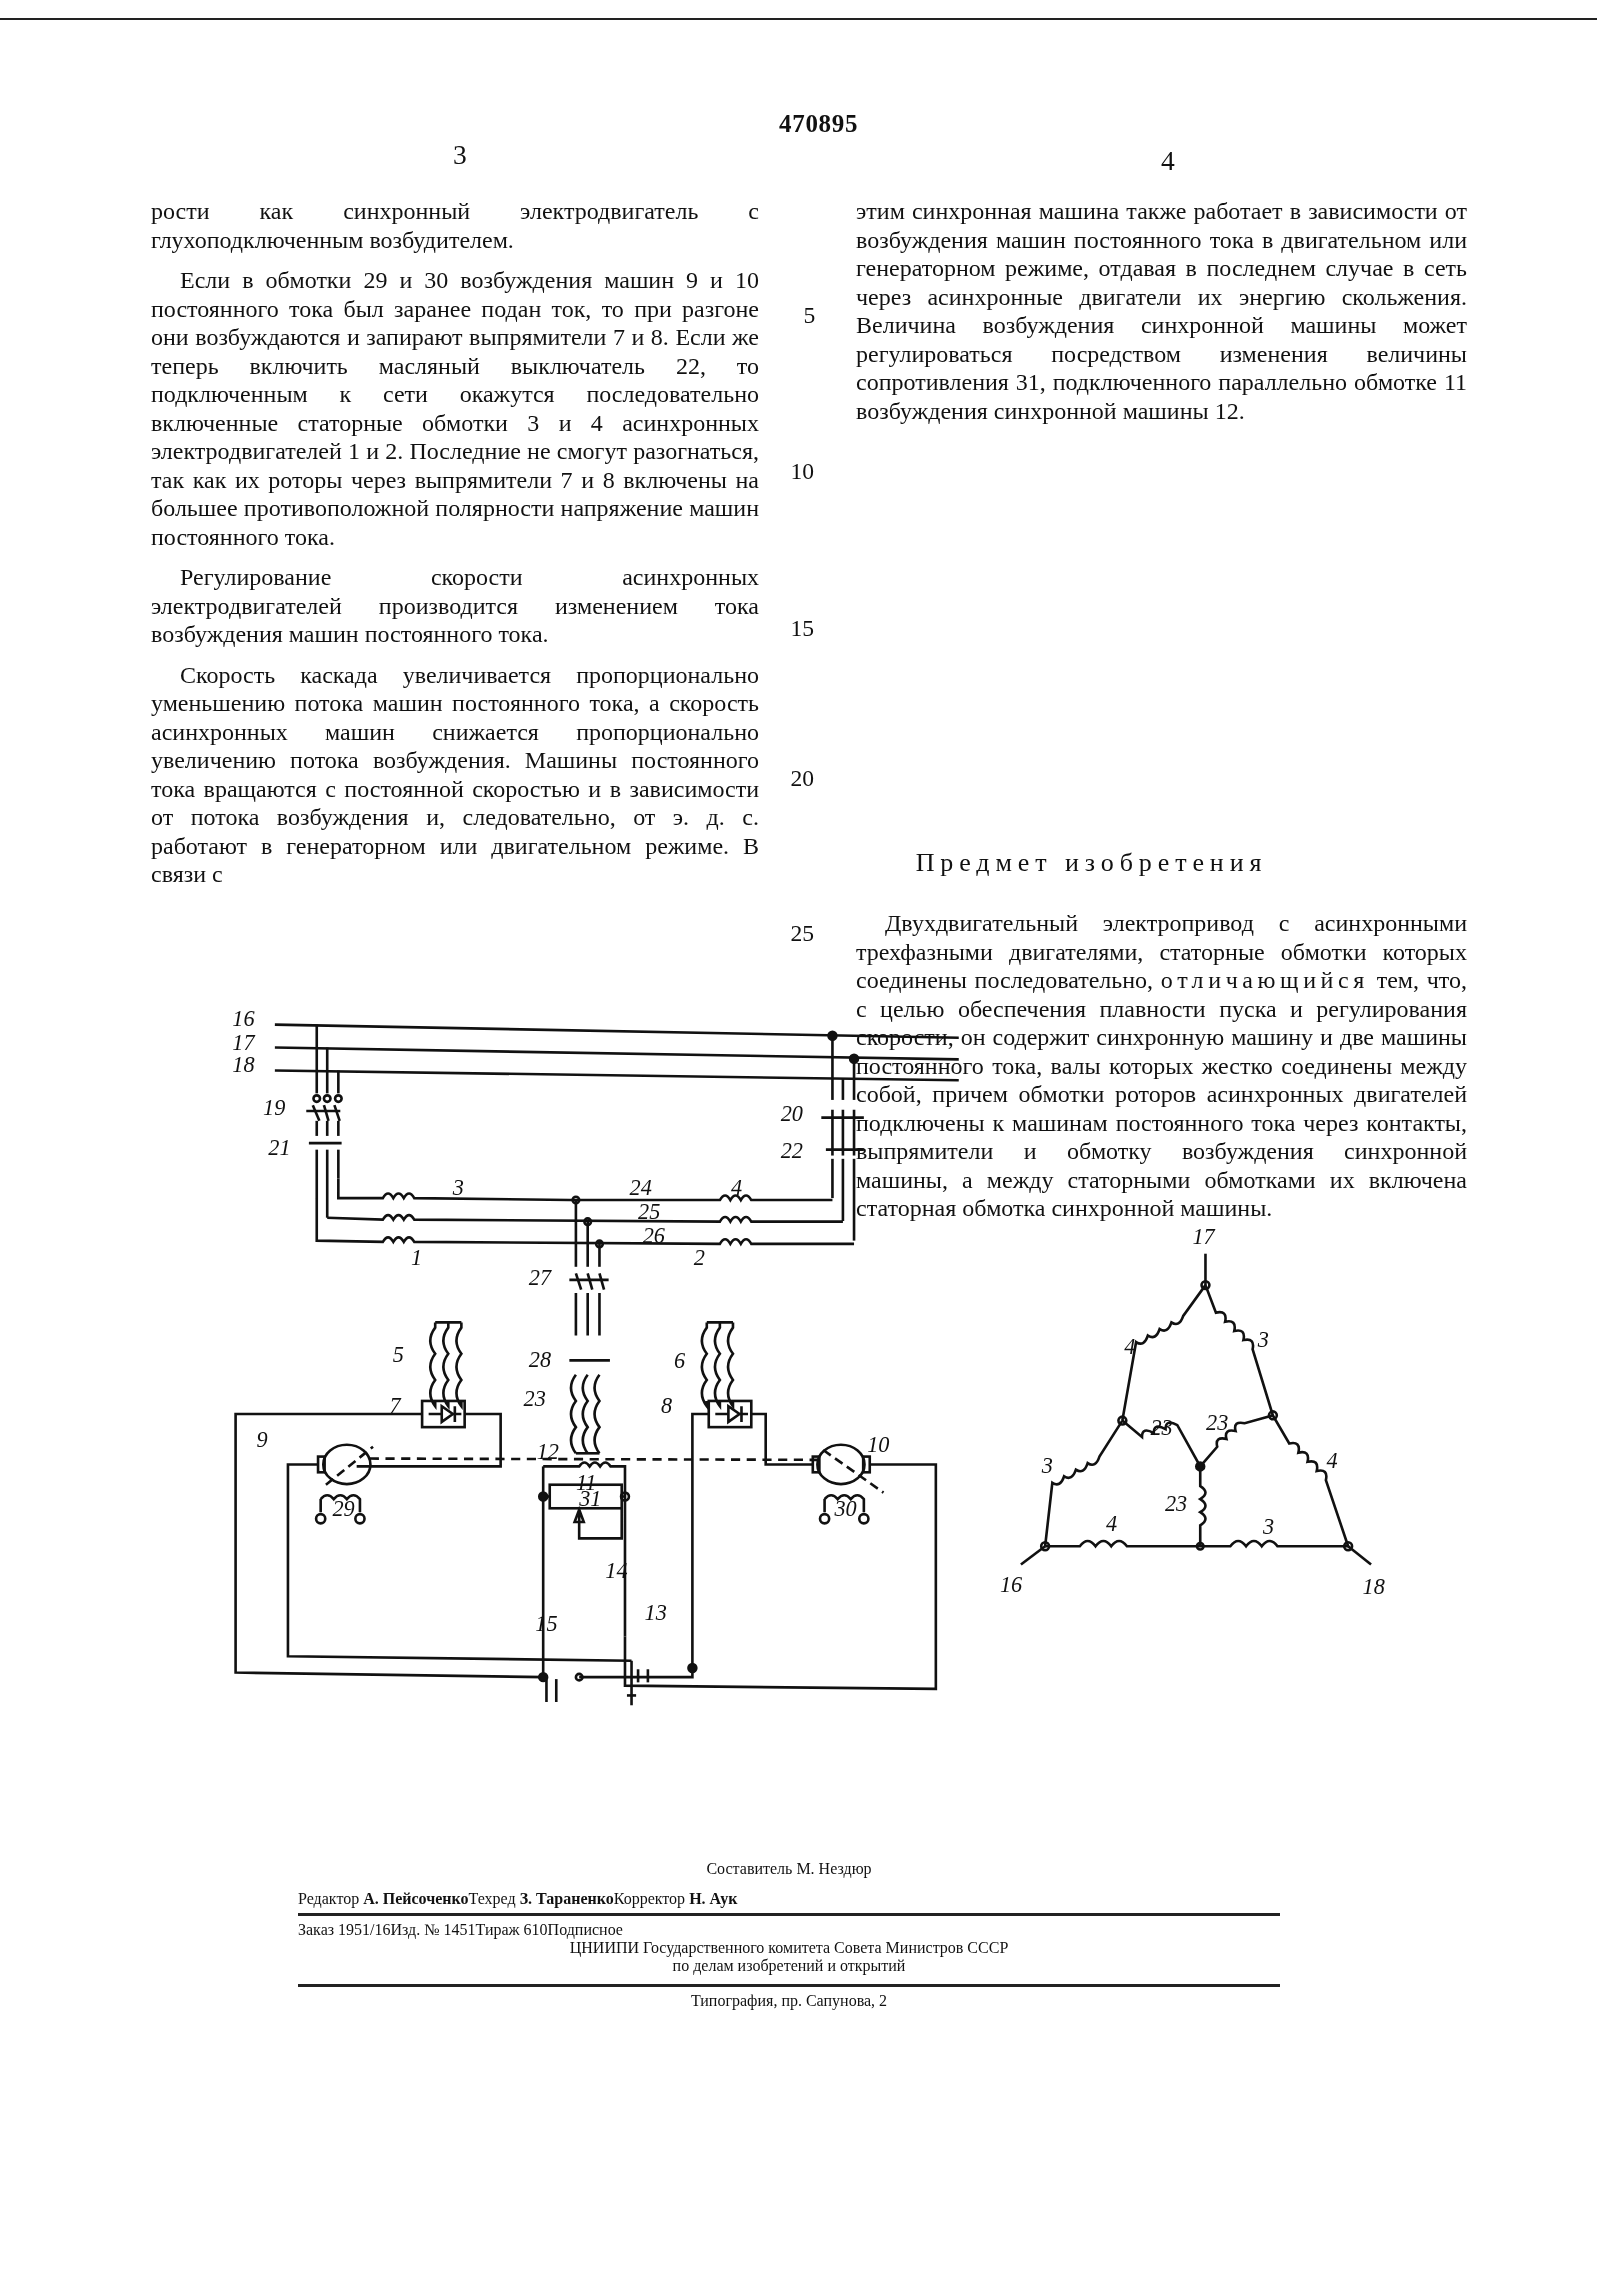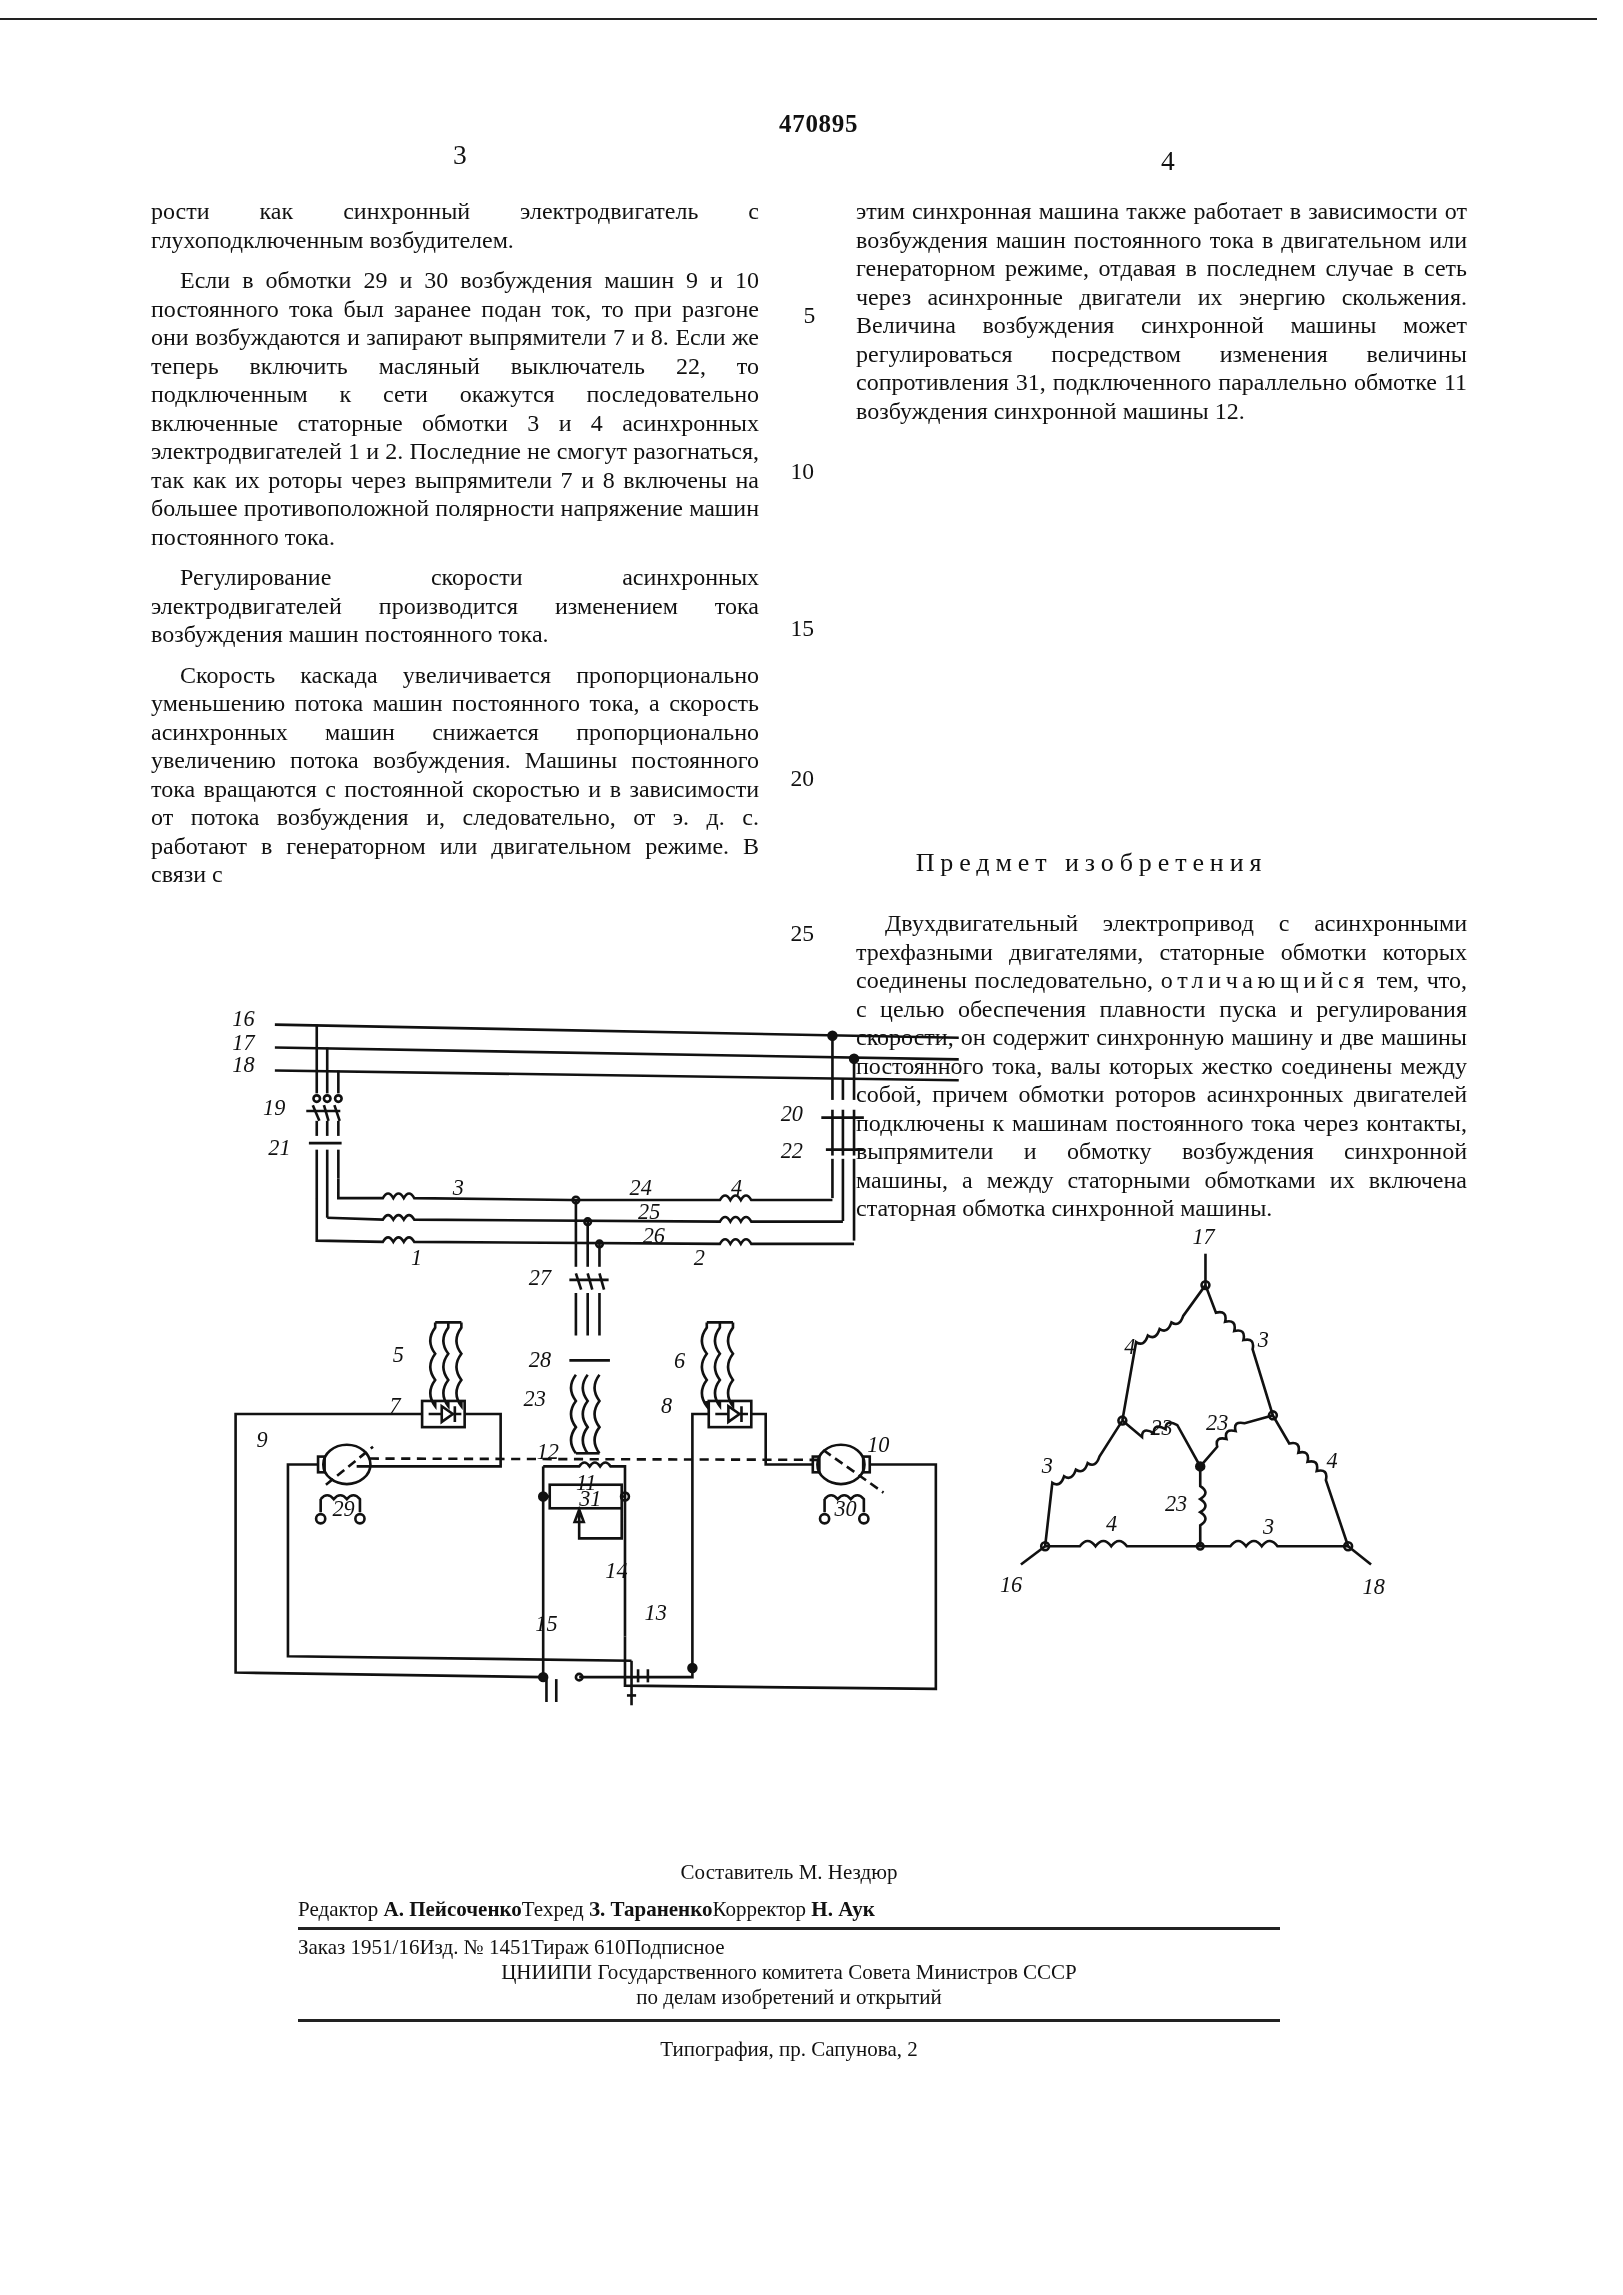--- a/index.html
+++ b/index.html
@@ -11,21 +11,21 @@
   .col{position:absolute;font-size:24px;line-height:28.5px;text-align:justify;}
   .col p{margin:12px;}
   .col p.ind{text-indent:29px;}
   .col p+p{margin-top:5.2px;}
   .linenums{position:absolute;left:784px;font-size:23.6px;}
   .linenums span{position:absolute;left:0;}
   .section-title{position:absolute;left:820px;top:848px;width:543px;text-align:center;
                  font-size:26px;letter-spacing:5.9px;}
   .spaced{letter-spacing:4.6px;}
   .diagram{position:absolute;left:0;top:982px;}
-  .footer{position:absolute;left:298px;width:982px;font-size:21px;}
+  .footer{position:absolute;left:298px;width:982px;font-size:16px;}
   .footer .row{display:flex;justify-content:flex-start;}
   .footer .center{text-align:center;}
   .footer b{font-weight:bold;}
   .rule{height:2.6px;background:#222;margin:5.2px 0;}
 </style>
 </head>
 <body>
 
 <div class="topline"></div>
 
@@ -267,15 +267,15 @@
   <div class="rule"></div>
   <div class="row">
     <span>Заказ 1951/16</span>
     <span>Изд. № 1451</span>
     <span>Тираж 610</span>
     <span>Подписное</span>
   </div>
   <div class="center">ЦНИИПИ Государственного комитета Совета Министров СССР</div>
   <div class="center">по делам изобретений и открытий</div>
   <div class="rule" style="margin-top:9.2px;"></div>
-  <div class="center" style="margin-top:15px;">Типография, пр. Сапунова, 2</div>
+  <div class="center" style="margin-top:5px;">Типография, пр. Сапунова, 2</div>
 </div>
 
 
 </body></html>

